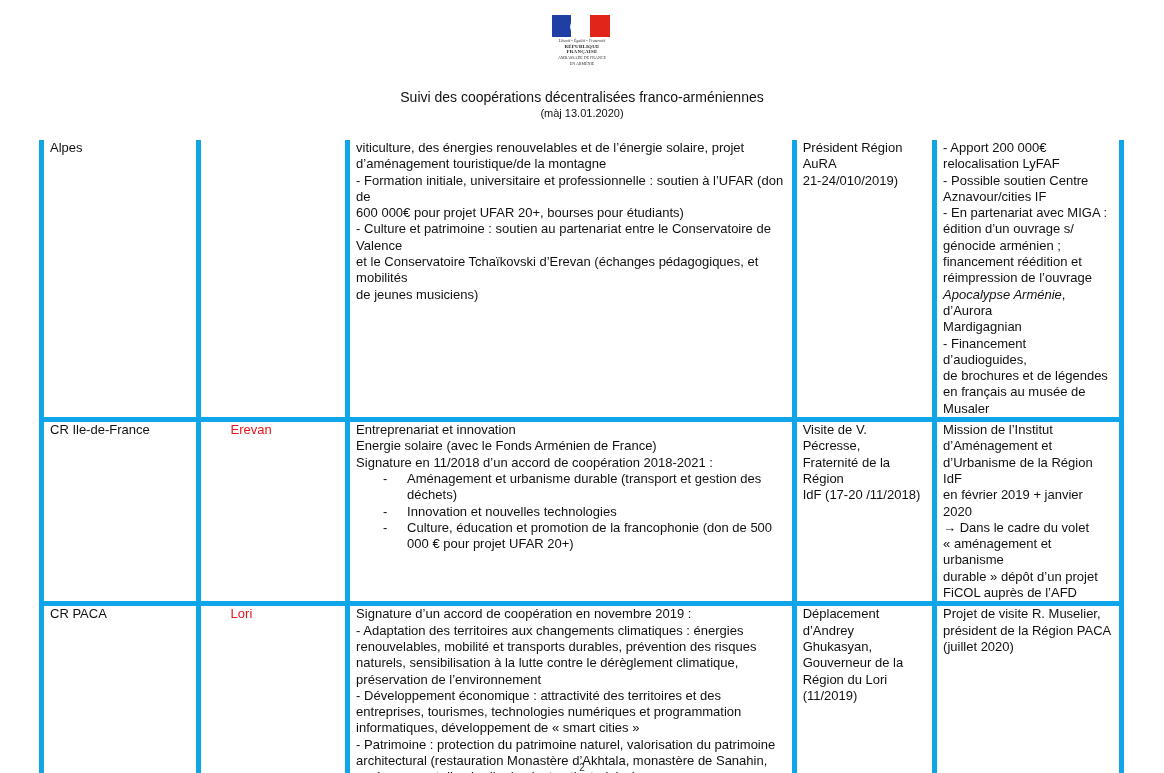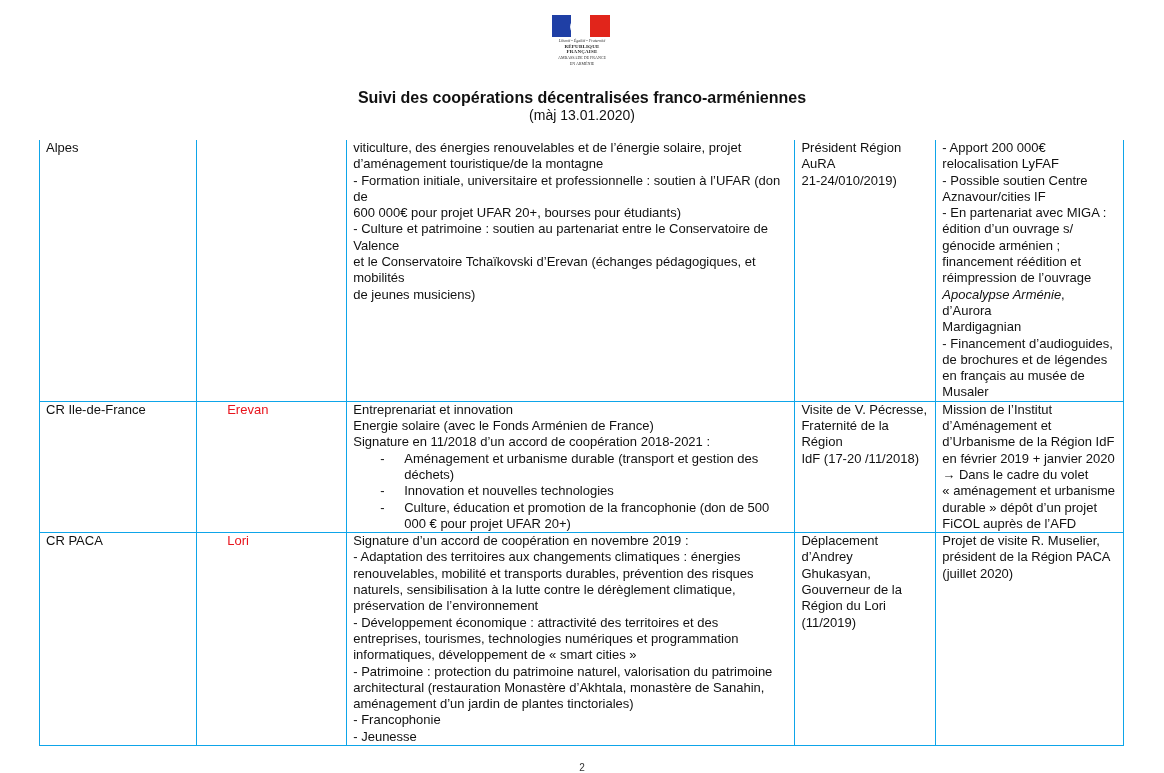--- a/index.html
+++ b/index.html
@@ -26,33 +26,33 @@
     position: absolute; left: 0; top: 29px; width: 64px; text-align: center;
     font-family: "Liberation Serif", serif; font-size: 5px; font-weight: bold; color: #222;
     letter-spacing: .2px;
   }
   .logo .amb {
     position: absolute; left: 0; top: 40px; width: 64px; text-align: center;
     font-family: "Liberation Serif", serif; font-size: 4px; color: #333; line-height: 6px;
   }
   .title {
     position: absolute; left: 0; top: 89px; width: 1164px; text-align: center;
-    font-weight: bold; font-size: 16px;
+    font-weight: normal; font-size: 14px;
   }
   .subtitle {
     position: absolute; left: 0; top: 107px; width: 1164px; text-align: center;
-    font-size: 14px;
+    font-size: 11px;
   }
   table.coop {
     position: absolute; left: 39px; top: 140px; width: 1085px;
     border-collapse: collapse; table-layout: fixed;
     font-size: 13px; line-height: 16.3px;
   }
   table.coop td {
-    border: 1px solid #0ea5e9; vertical-align: top; padding: 0 6px;
+    border: 5px solid #0ea5e9; vertical-align: top; padding: 0 6px;
   }
   table.coop tr.cont td { border-top: none; }
   col.c1 { width: 155px; }
   col.c2 { width: 148px; }
   col.c3 { width: 442px; }
   col.c4 { width: 139px; }
   col.c5 { width: 185px; }
   .red { color: #e8141c; margin-left: 24px; }
   .line { display: block; }
   .dash-list { display: block; }

